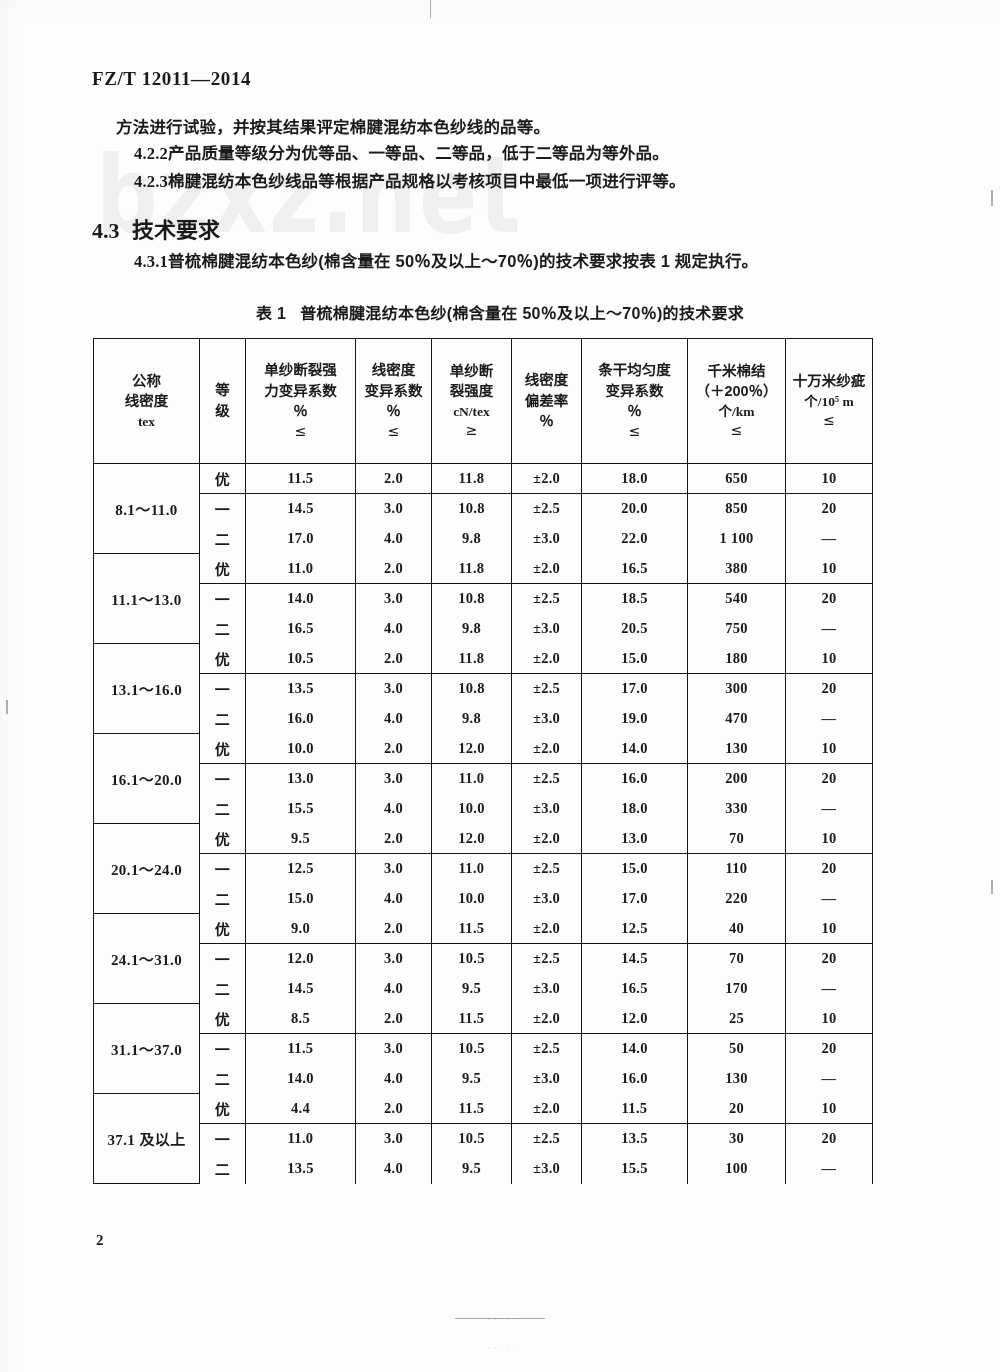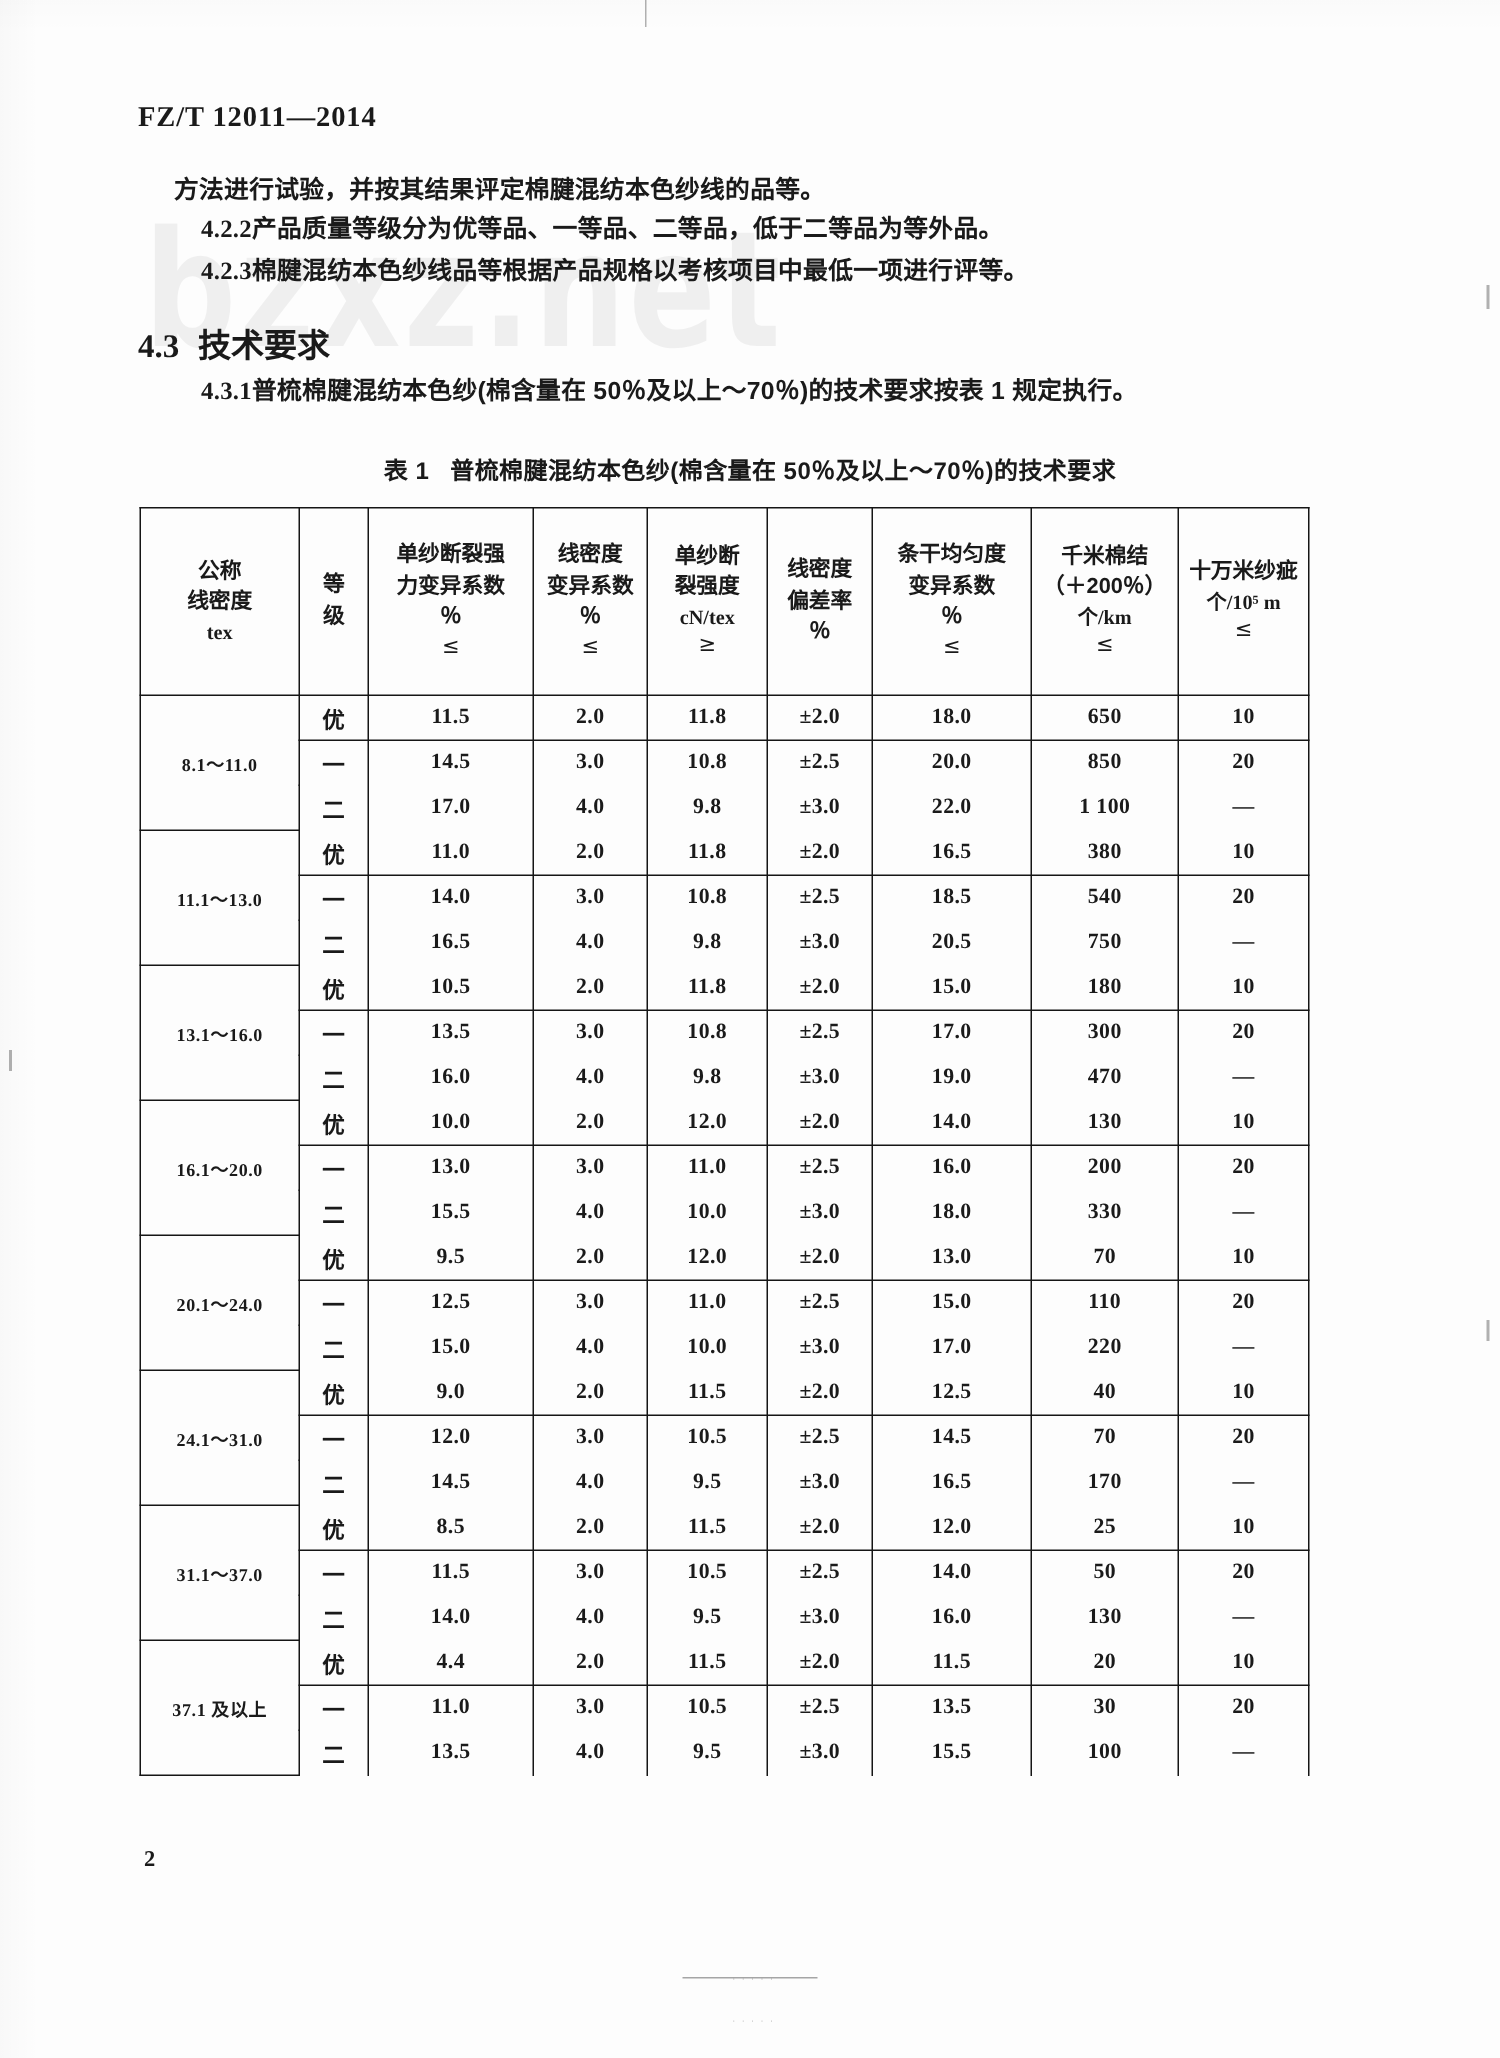--- a/index.html
+++ b/index.html
@@ -136,21 +136,21 @@
     font-weight: 400;
     font-size: 14px;
   }
   table.spec tbody td {
     font-size: 14.5px;
     font-weight: 700;
     height: 29px;
     letter-spacing: 0.3px;
   }
   table.spec tbody td.tex-cell {
-    font-size: 12px;
+    font-size: 15px;
     letter-spacing: 0.4px;
   }
   table.spec tbody td.grade {
     font-family: "Liberation Sans", "DejaVu Sans", sans-serif;
     font-size: 15px;
     font-weight: 700;
   }
   table.spec tbody td.pm { letter-spacing: 0.2px; text-align: center; }
   table.spec tbody tr.grp-start td { border-top: 1.6px solid #121212; }
   table.spec tbody tr td.rowsep-none { border-top-color: transparent; border-bottom-color: transparent; }

